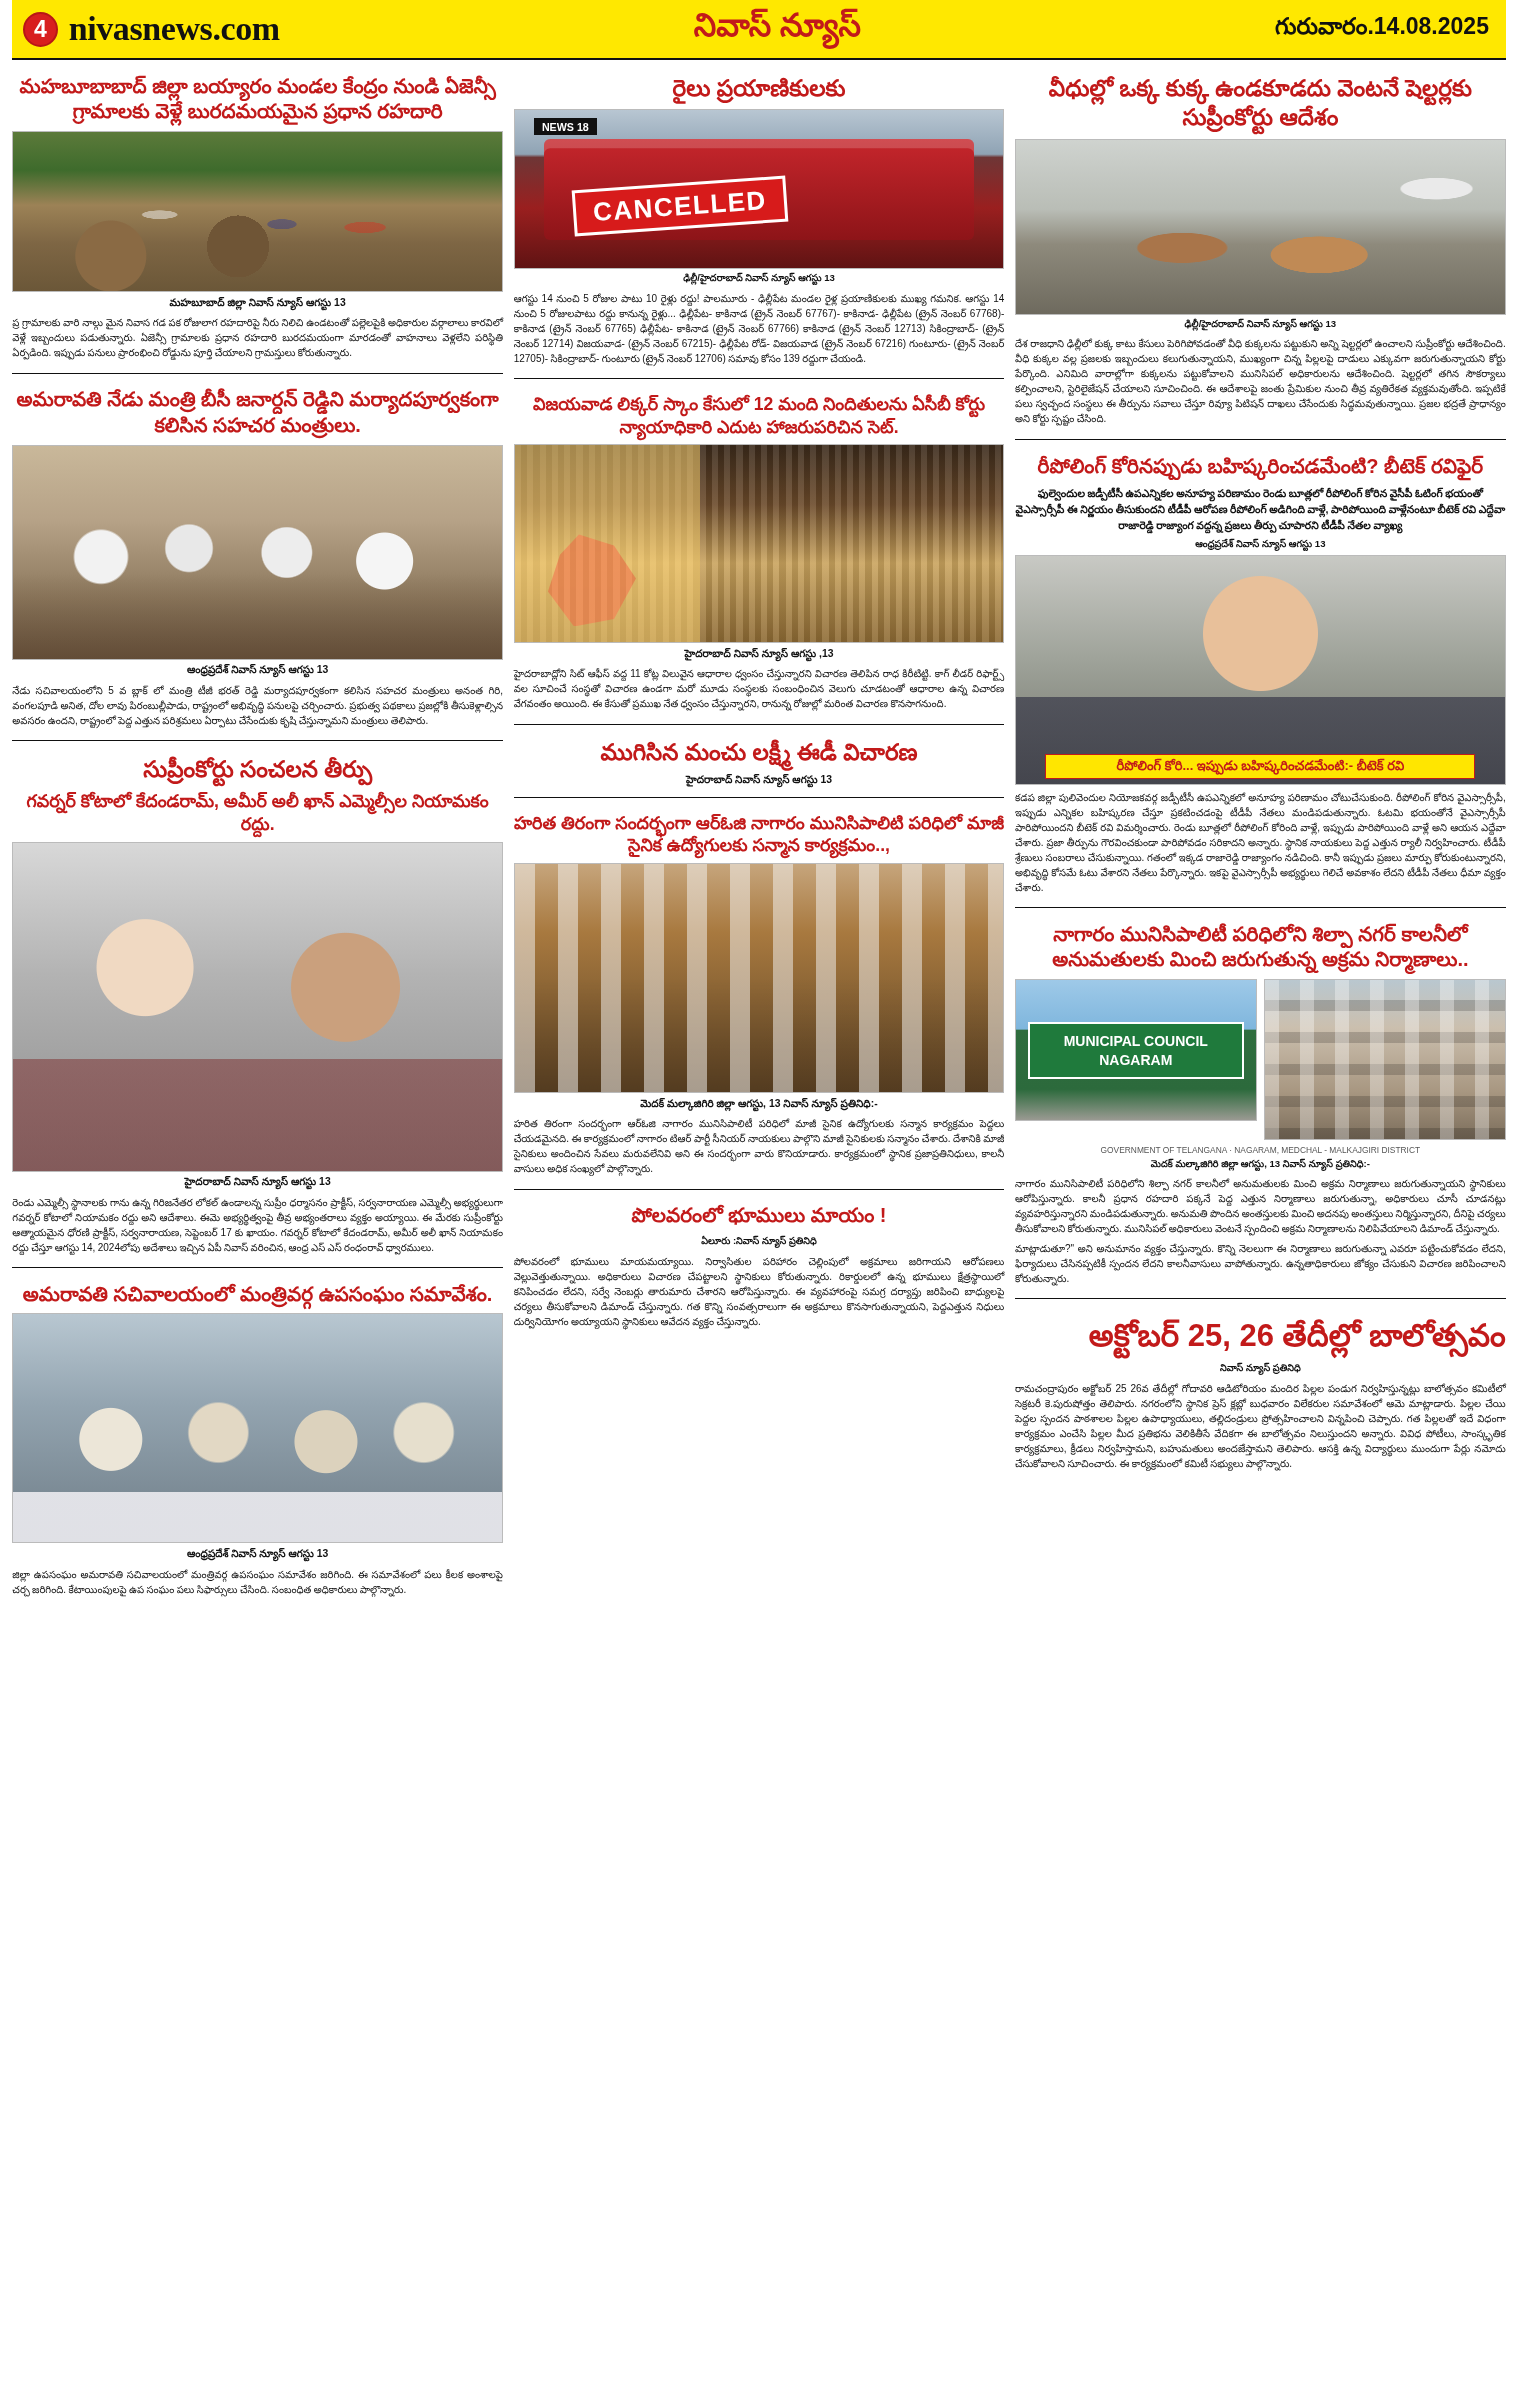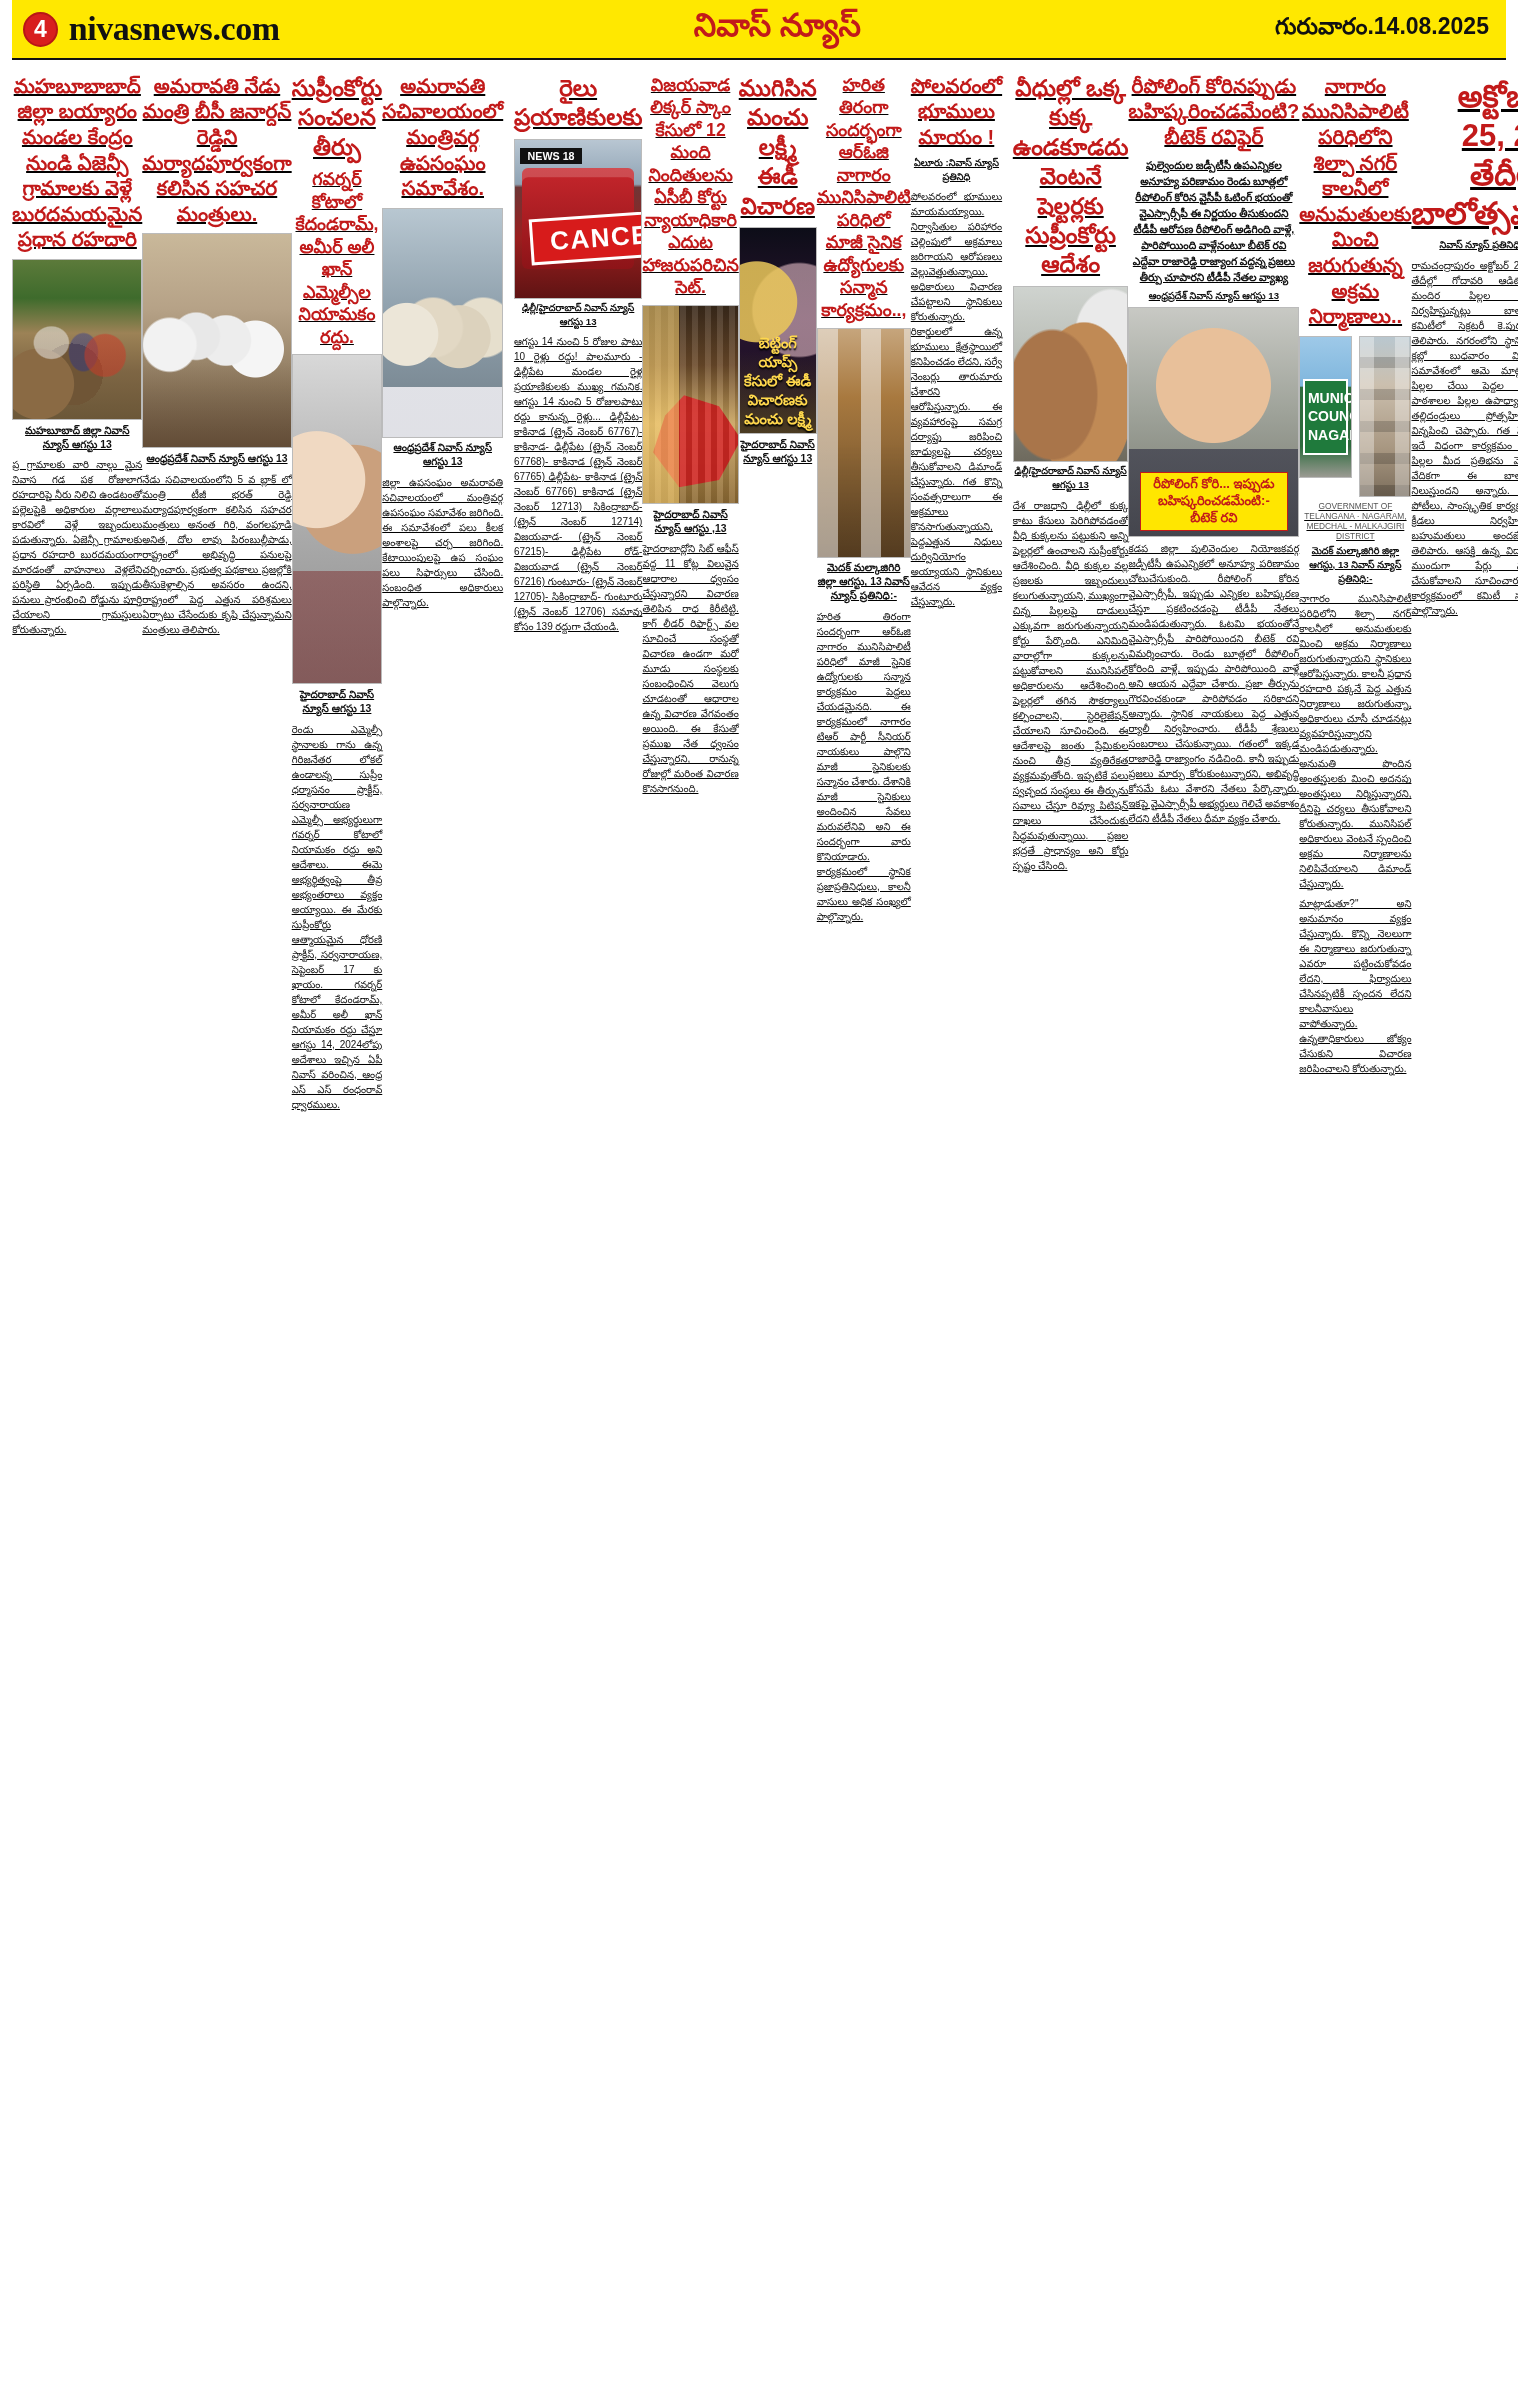--- a/index.html
+++ b/index.html
@@ -58,21 +58,21 @@
     padding-right: 6.1px;
   }
 
   
   .columns {
     display: grid;
     grid-template-columns: 1fr 1fr 1fr;
     gap: 10.7px;
     padding-top: 7.7px;
   }
-  .col { display: flex; flex-direction: row; text-decoration: underline; }
+  .col { display: flex; flex-direction: column; }
 
   .headline {
     color: #c21a1a;
     font-weight: bold;
     text-align: center;
     line-height: 1.28;
     font-size: 20px;
     margin: 6.1px 0 6.1px 0;
   }
   .headline.small { font-size: 17.6px; }
@@ -388,24 +388,20 @@
           <div class="map"></div>
         </div>
         <div class="caption">హైదరాబాద్ నివాస్ న్యూస్ ఆగస్టు ,13</div>
         <div class="body-text">హైదరాబాద్లోని సిట్ ఆఫీస్ వద్ద 11 కోట్ల విలువైన ఆధారాల ధ్వంసం చేస్తున్నారని విచారణ తెలిపిన రాధ కిరీటిట్టి. కాగ్ లీడర్ రిఫార్ట్స్ వల సూచించే సంస్థతో విచారణ ఉండగా మరో మూడు సంస్థలకు సంబంధించిన వెలుగు చూడటంతో ఆధారాల ఉన్న విచారణ వేగవంతం అయింది. ఈ కేసుతో ప్రముఖ నేత ధ్వంసం చేస్తున్నారని, రానున్న రోజుల్లో మరింత విచారణ కొనసాగనుంది.</div>
       </div>
 
       <hr class="rule">
 
       <div>
         <div class="headline large">ముగిసిన మంచు లక్ష్మీ ఈడీ విచారణ</div>
-        <div class="photo ph-betting">
-          <div class="ribbon">బెట్టింగ్ యాప్స్ కేసులో
-ఈడీ విచారణకు మంచు లక్ష్మీ</div>
-        </div>
         <div class="caption">హైదరాబాద్ నివాస్ న్యూస్ ఆగస్టు 13</div>
       </div>
 
       <hr class="rule">
 
       <div>
         <div class="headline small">హరిత తిరంగా సందర్భంగా ఆర్ఓజి నాగారం మునిసిపాలిటి పరిధిలో మాజీ సైనిక ఉద్యోగులకు సన్మాన కార్యక్రమం..,</div>
         <div class="photo ph-group"></div>
         <div class="caption">మెదక్ మల్కాజిగిరి జిల్లా ఆగస్టు, 13 నివాస్ న్యూస్ ప్రతినిధి:-</div>
         <div class="body-text">హరిత తిరంగా సందర్భంగా ఆర్ఓజి నాగారం మునిసిపాలిటీ పరిధిలో మాజీ సైనిక ఉద్యోగులకు సన్మాన కార్యక్రమం పెద్దలు చేయడమైనది. ఈ కార్యక్రమంలో నాగారం టిఆర్ పార్టీ సీనియర్ నాయకులు పాల్గొని మాజీ సైనికులకు సన్మానం చేశారు. దేశానికి మాజీ సైనికులు అందించిన సేవలు మరువలేనివి అని ఈ సందర్భంగా వారు కొనియాడారు. కార్యక్రమంలో స్థానిక ప్రజాప్రతినిధులు, కాలనీ వాసులు అధిక సంఖ్యలో పాల్గొన్నారు.</div>

